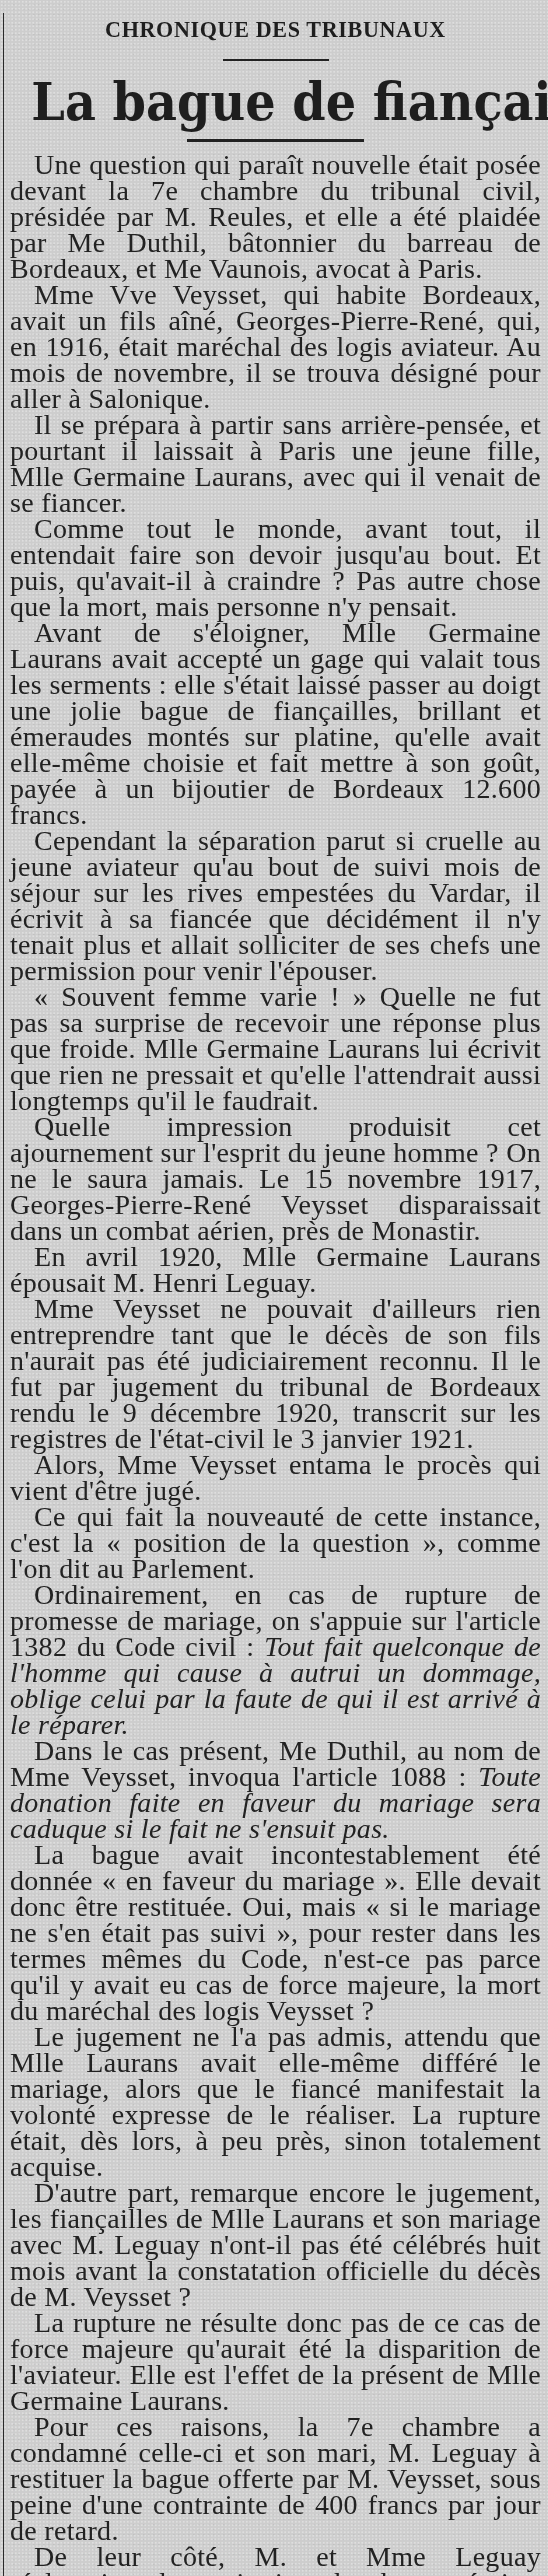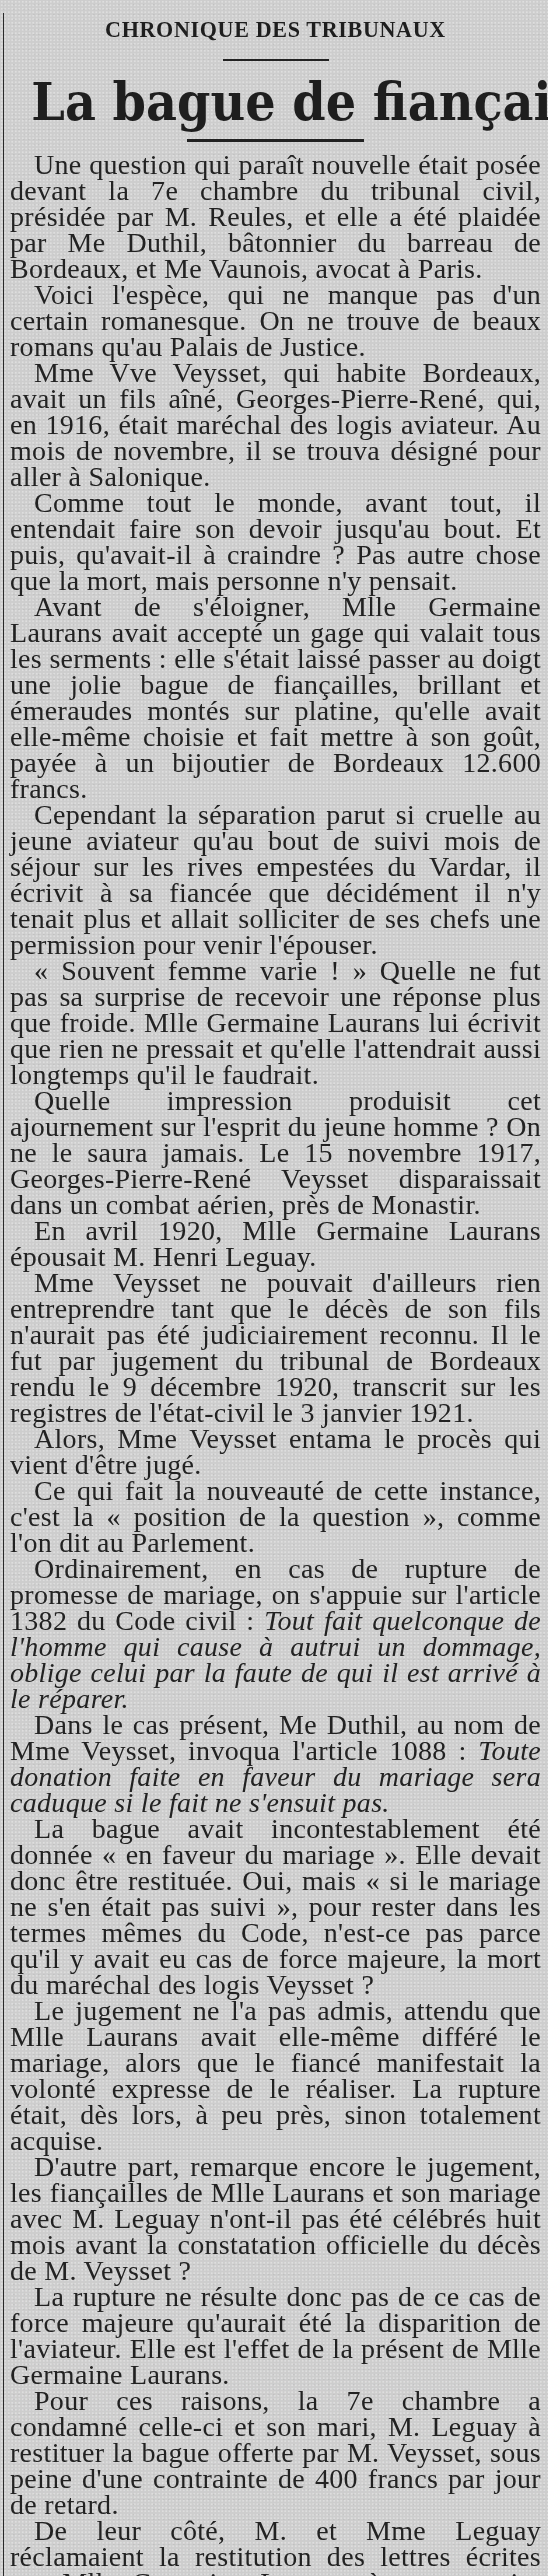--- a/index.html
+++ b/index.html
@@ -49,22 +49,22 @@
 <div class="left-rule"></div>
 
 <div class="column">
   <div class="kicker">CHRONIQUE DES TRIBUNAUX</div>
   <div class="rule-short"></div>
   <div class="headline">La bague de fiançailles</div>
   <div class="rule-short2"></div>
 
   <div class="body-text">
     <p>Une question qui paraît nouvelle était posée devant la 7e chambre du tribunal civil, présidée par M. Reules, et elle a été plaidée par Me Duthil, bâtonnier du barreau de Bordeaux, et Me Vaunois, avocat à Paris.</p>
-    <p>Voici l'espèce, qui ne manque pas d'un certain romanesque. On ne trouve de beaux romans qu'au Palais de Justice.</p>
     <p>Mme Vve Veysset, qui habite Bordeaux, avait un fils aîné, Georges-Pierre-René, qui, en 1916, était maréchal des logis aviateur. Au mois de novembre, il se trouva désigné pour aller à Salonique.</p>
+    <p>Il se prépara à partir sans arrière-pensée, et pourtant il laissait à Paris une jeune fille, Mlle Germaine Laurans, avec qui il venait de se fiancer.</p>
     <p>Comme tout le monde, avant tout, il entendait faire son devoir jusqu'au bout. Et puis, qu'avait-il à craindre ? Pas autre chose que la mort, mais personne n'y pensait.</p>
     <p>Avant de s'éloigner, Mlle Germaine Laurans avait accepté un gage qui valait tous les serments : elle s'était laissé passer au doigt une jolie bague de fiançailles, brillant et émeraudes montés sur platine, qu'elle avait elle-même choisie et fait mettre à son goût, payée à un bijoutier de Bordeaux 12.600 francs.</p>
     <p>Cependant la séparation parut si cruelle au jeune aviateur qu'au bout de suivi mois de séjour sur les rives empestées du Vardar, il écrivit à sa fiancée que décidément il n'y tenait plus et allait solliciter de ses chefs une permission pour venir l'épouser.</p>
     <p>« Souvent femme varie ! » Quelle ne fut pas sa surprise de recevoir une réponse plus que froide. Mlle Germaine Laurans lui écrivit que rien ne pressait et qu'elle l'attendrait aussi longtemps qu'il le faudrait.</p>
     <p>Quelle impression produisit cet ajournement sur l'esprit du jeune homme ? On ne le saura jamais. Le 15 novembre 1917, Georges-Pierre-René Veysset disparaissait dans un combat aérien, près de Monastir.</p>
     <p>En avril 1920, Mlle Germaine Laurans épousait M. Henri Leguay.</p>
     <p>Mme Veysset ne pouvait d'ailleurs rien entreprendre tant que le décès de son fils n'aurait pas été judiciairement reconnu. Il le fut par jugement du tribunal de Bordeaux rendu le 9 décembre 1920, transcrit sur les registres de l'état-civil le 3 janvier 1921.</p>
     <p>Alors, Mme Veysset entama le procès qui vient d'être jugé.</p>
     <p>Ce qui fait la nouveauté de cette instance, c'est la « position de la question », comme l'on dit au Parlement.</p>
     <p><span>Ordinairement, en cas de rupture de promesse de mariage, on s'appuie sur l'article 1382 du Code civil : </span><em>Tout fait quelconque de l'homme qui cause à autrui un dommage, oblige celui par la faute de qui il est arrivé à le réparer.</em></p>

